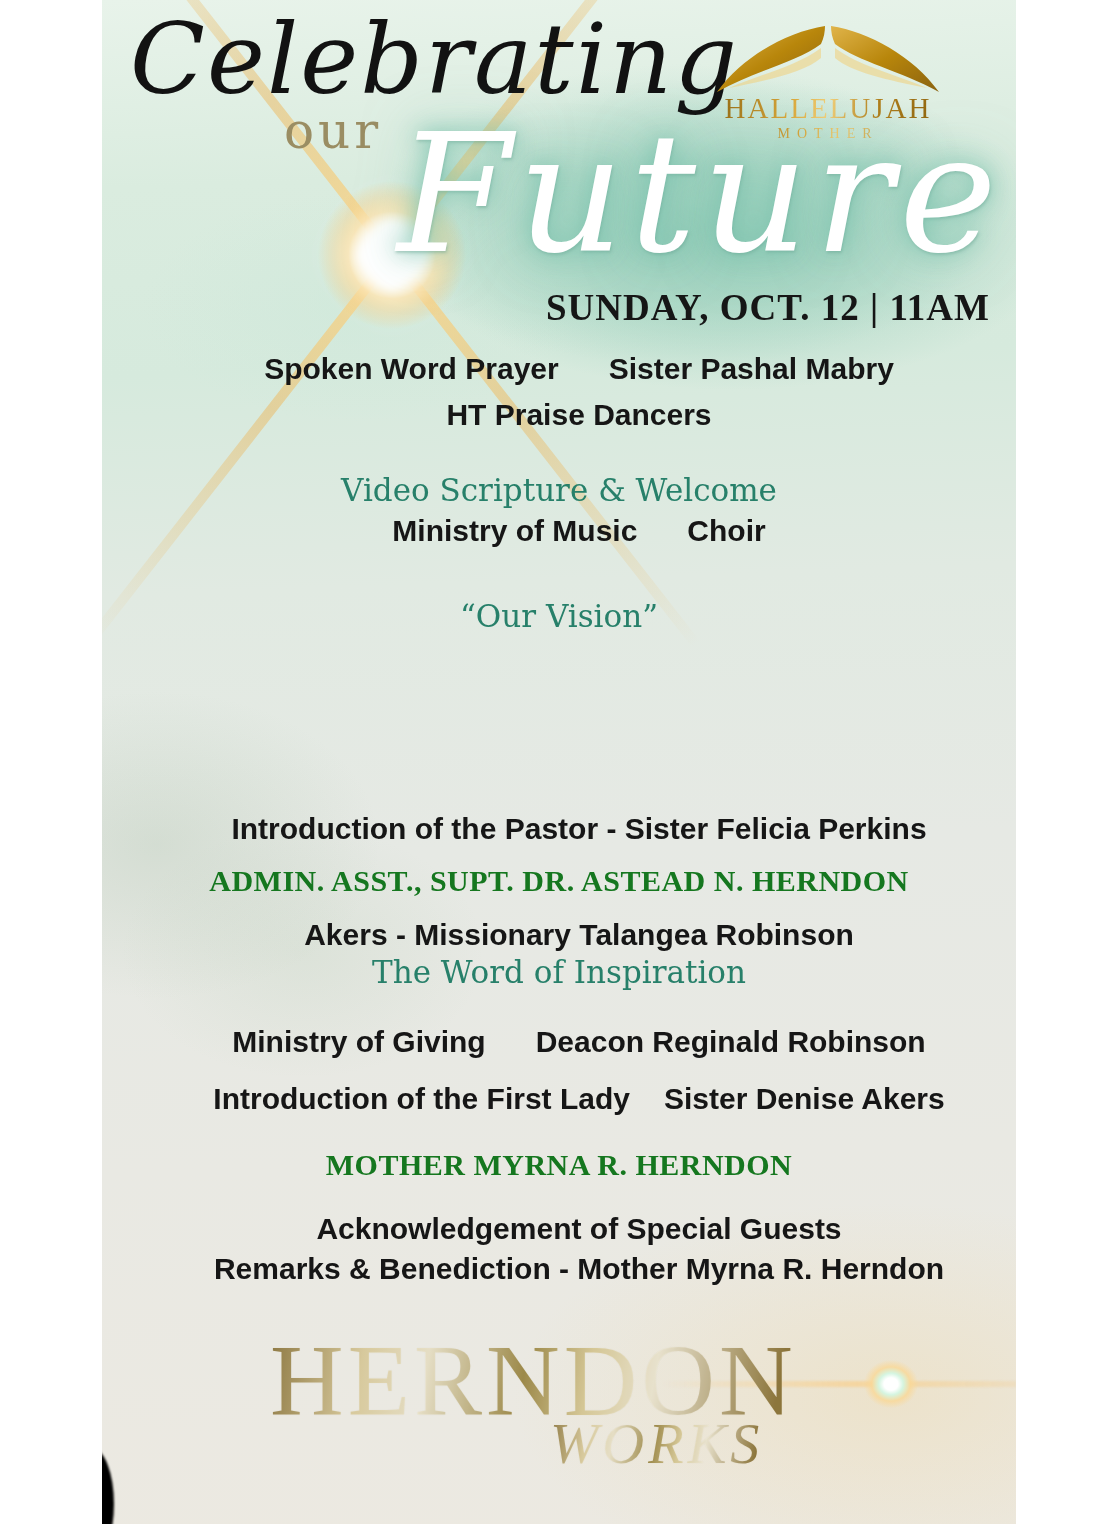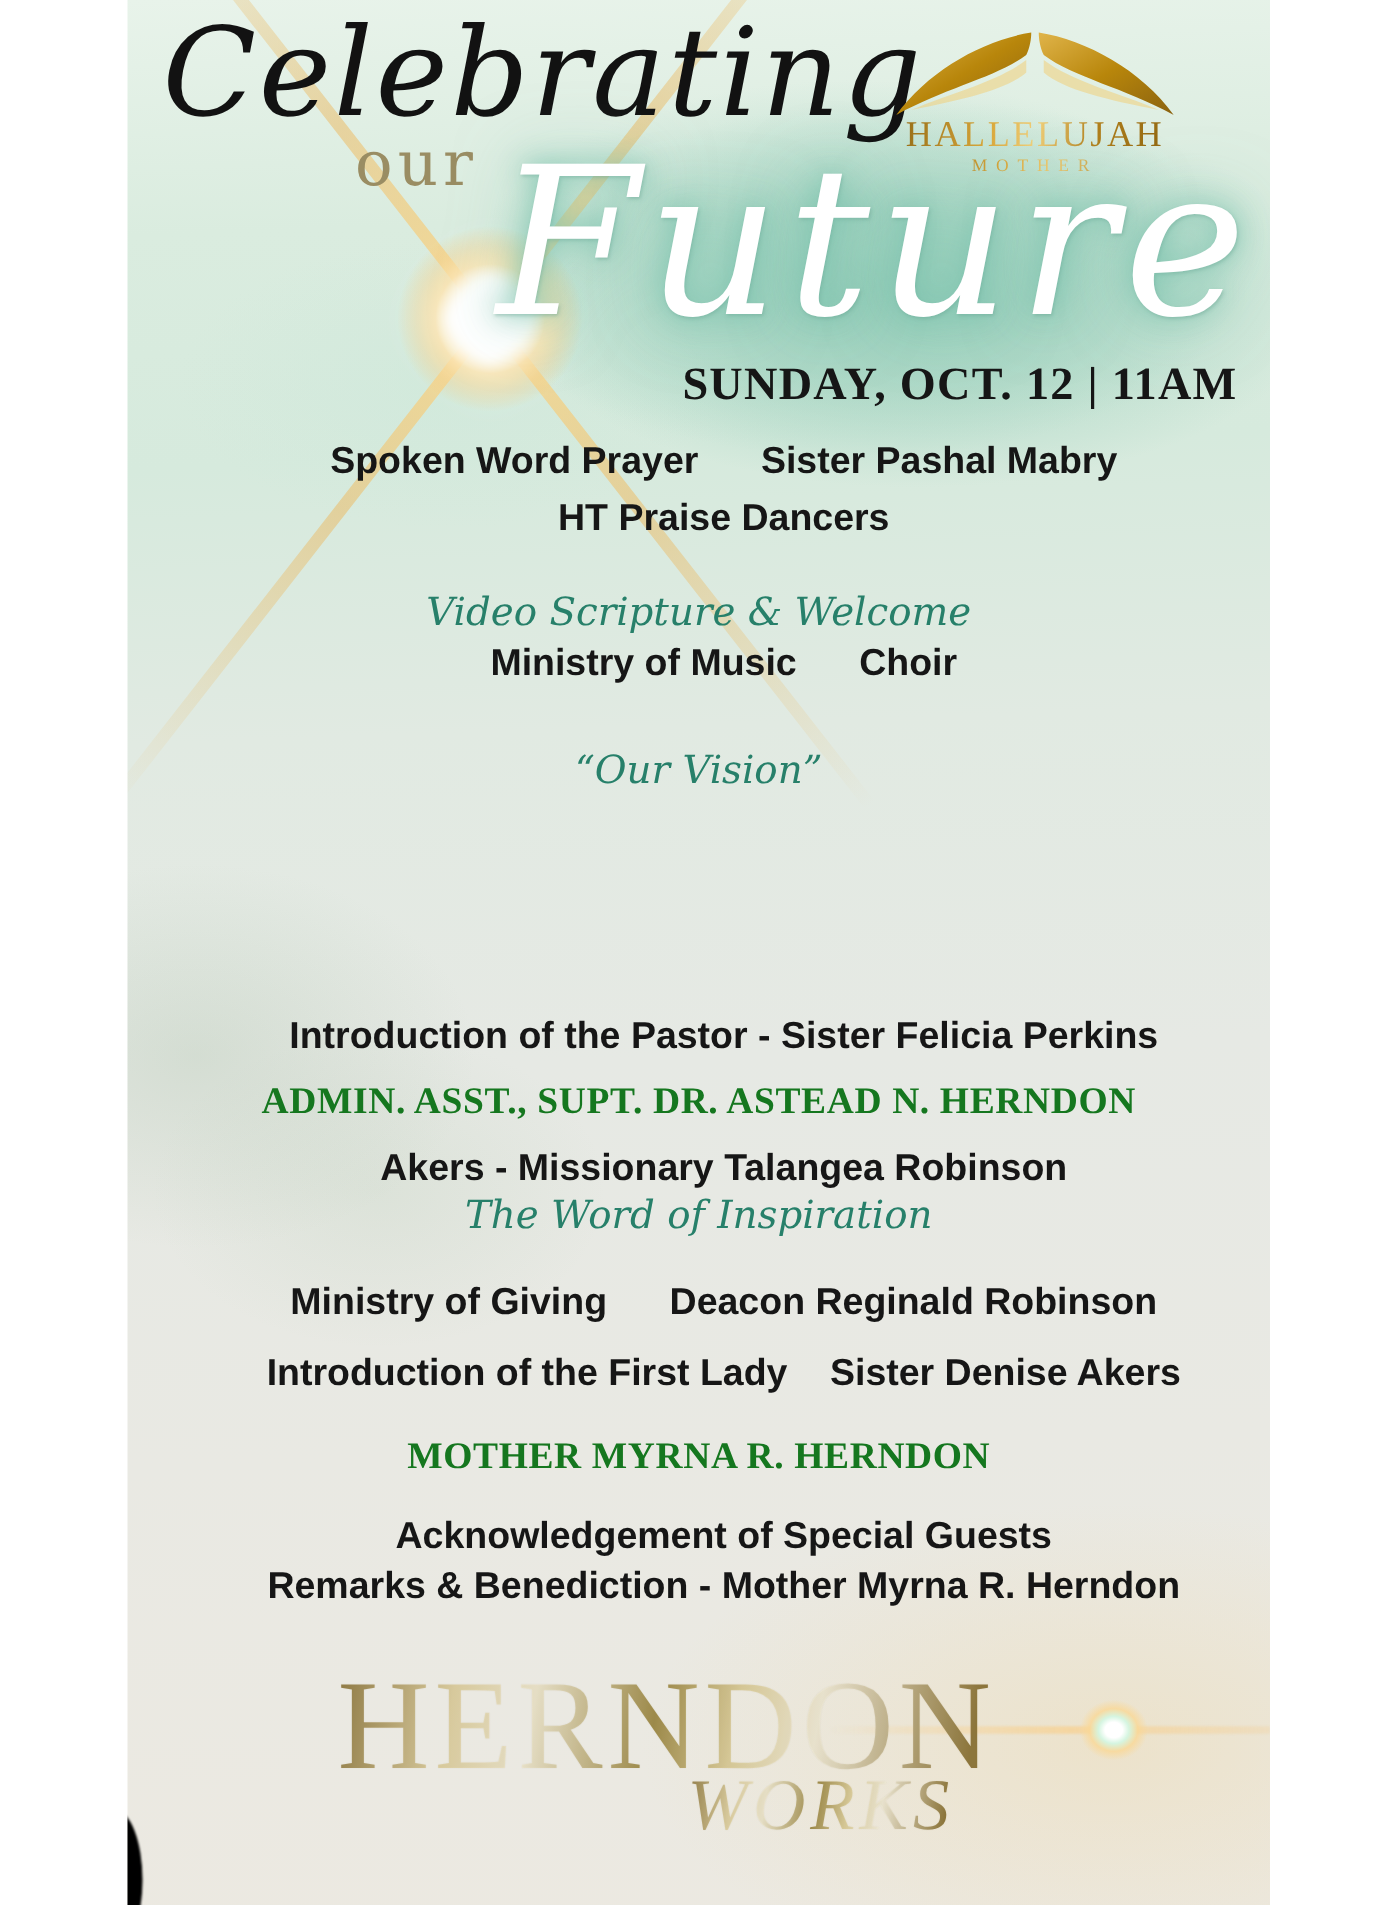--- a/index.html
+++ b/index.html
@@ -42,21 +42,21 @@
     background:linear-gradient(100deg,#8a6210,#d9a83c 35%,#f0cf7a 50%,#b07f1c 70%,#8a6210);
     -webkit-background-clip:text;background-clip:text;color:transparent;}
   .logo-sub{font-family:"Liberation Serif",serif;font-size:14px;letter-spacing:7px;margin-top:1px;
     background:linear-gradient(100deg,#8a6210,#d9a83c 40%,#eec96f 55%,#8a6210);
     -webkit-background-clip:text;background-clip:text;color:transparent;}
   
   .line{position:absolute;left:0;right:0;z-index:2;text-align:center;}
   .bold{font-family:"Liberation Sans",sans-serif;font-weight:700;font-size:30px;color:#161616;padding-left:40px;}
   .pair{display:flex;justify-content:center;gap:50px;}
   .pair.sm{gap:34px;}
-  .teal-italic{font-family:"DejaVu Serif",serif;font-style:italic;font-size:31px;color:var(--teal-italic,#27806a);}
+  .teal-italic{font-family:"DejaVu Serif",serif;font-size:31px;color:var(--teal-italic,#27806a);}
   .teal-names{font-family:"Liberation Sans",sans-serif;font-weight:700;font-size:31px;line-height:1.75;
     color:var(--teal-names,#19796a);padding:0 26px;}
   .green-caps{font-family:"Liberation Serif",serif;font-weight:700;font-size:30px;letter-spacing:0.5px;
     color:var(--green-caps,#15771f);}
   
   .metallic{font-family:"Liberation Serif",serif;font-weight:400;position:absolute;z-index:2;
     background:linear-gradient(100deg,#8f7a44 0%,#e8dbb0 18%,#f8f3df 30%,#a3904f 48%,#e5d8a8 60%,#fbf7e8 72%,#90793f 95%);
     -webkit-background-clip:text;background-clip:text;color:transparent;
     text-shadow:0 0 1px rgba(120,100,50,0.15);}
   .greater{left:168px;top:1322px;font-size:102px;letter-spacing:4px;}

